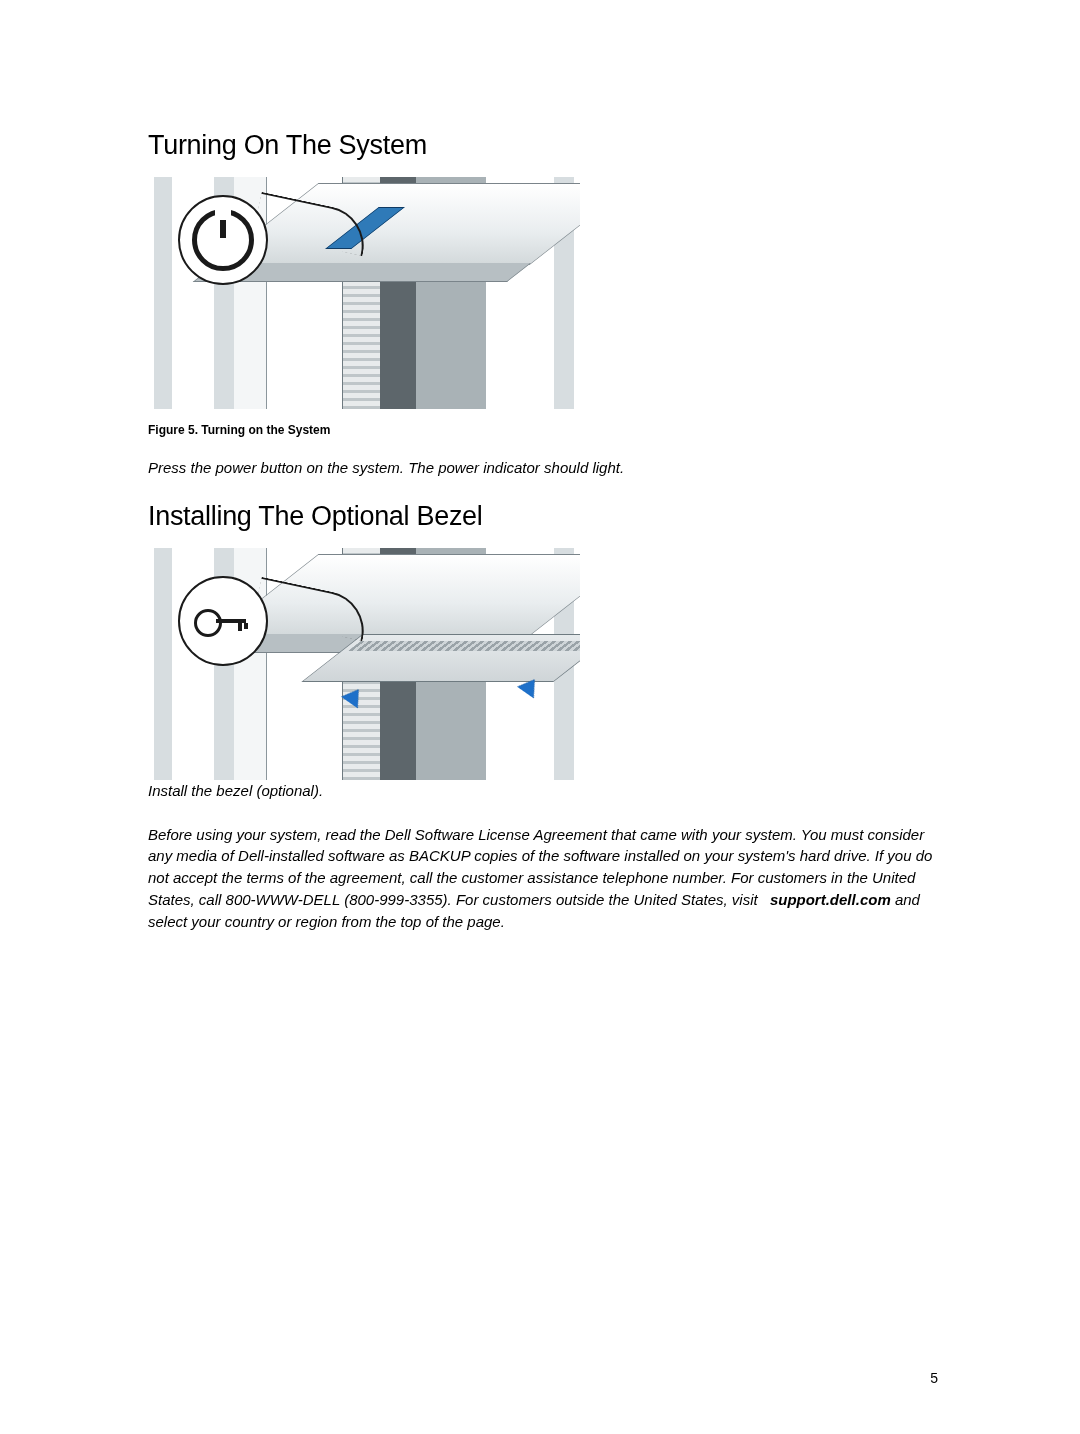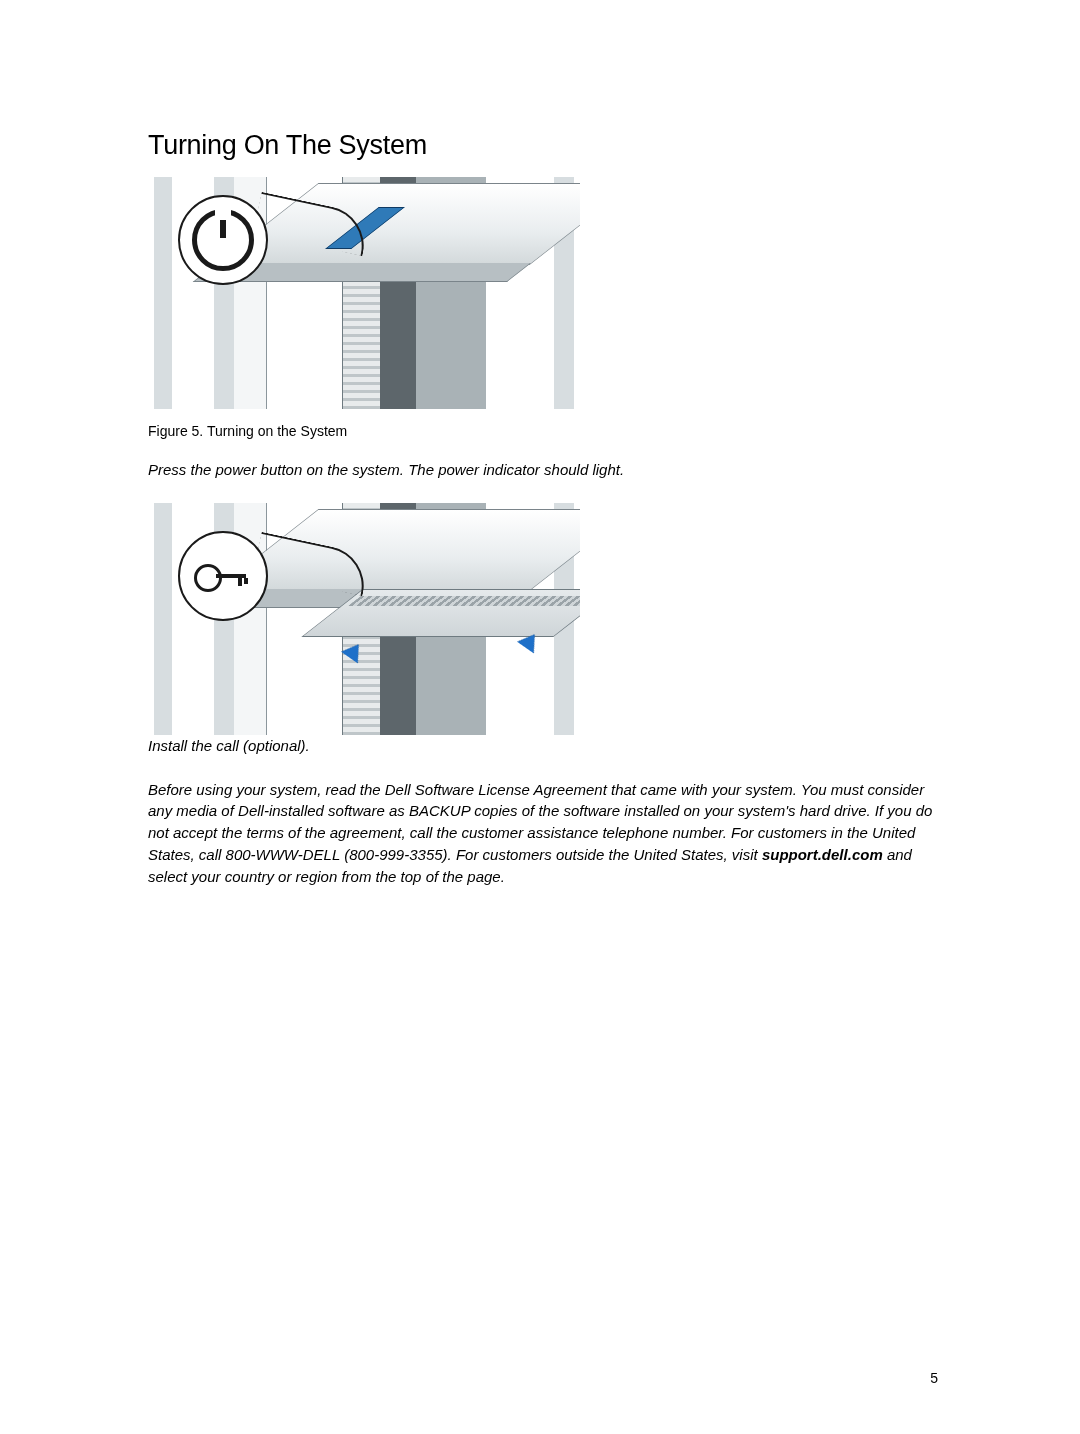--- a/index.html
+++ b/index.html
@@ -17,31 +17,31 @@
     padding: 130px 142px 16px 148px;
   }
   h2.section-heading {
     font-size: 27px;
     font-weight: 400;
     margin: 0 0 16px 0;
     letter-spacing: -0.3px;
     color: #000;
   }
   .figure-caption {
-    font-size: 14px;
-    font-weight: normal;
+    font-size: 12px;
+    font-weight: bold;
     margin: 14px 0 20px 0;
   }
   .body-text {
     font-size: 15px;
     line-height: 1.45;
     margin: 0 0 22px 0;
     font-style: italic;
   }
-  .body-text b { font-weight: bold; }
+  .body-text b { font-weight: bold; margin-left: 8px; }
   .page-number {
     position: absolute;
     bottom: 48px;
     right: 142px;
     font-size: 14px;
   }
   
   .figure {
     position: relative;
     width: 432px;
@@ -167,20 +167,21 @@
     <div class="callout-tail"></div>
     <div class="callout">
       <div class="power-icon"></div>
     </div>
   </div>
 
   <p class="figure-caption">Figure 5. Turning on the System</p>
 
   <p class="body-text">Press the power button on the system. The power indicator should light.</p>
 
+  <h2 class="section-heading">Installing The Optional Bezel</h2>
 
   <div class="figure fig2">
     <div class="rack-bg">
       <div class="v l1"></div>
         <div class="v l2"></div>
         <div class="v l3"></div>
       <div class="v rail"></div>
         <div class="v dark"></div>
         <div class="v mid"></div>
         <div class="v r1"></div>
@@ -194,21 +195,21 @@
       <div class="key-icon">
         <div class="ring"></div>
           <div class="shaft"></div>
           <div class="tooth"></div>
           <div class="tooth2"></div>
       </div>
     </div>
   </div>
 
 
-  <p class="body-text">Install the call (optional).</p>
+  <p class="body-text">Install the bezel (optional).</p>
 
 
   <p class="body-text">
     <span>Before using your system, read the Dell Software License Agreement that came with your system. You must consider any media of Dell-installed software as BACKUP copies of the software installed on your system's hard drive. If you do not accept the terms of the agreement, call the customer assistance telephone number. For customers in the United States, call 800-WWW-DELL (800-999-3355). For customers outside the United States, visit </span>
     <b>support.dell.com</b>
     <span> and select your country or region from the top of the page.</span>
   </p>
 
   <div class="page-number">5</div>
 </div>

